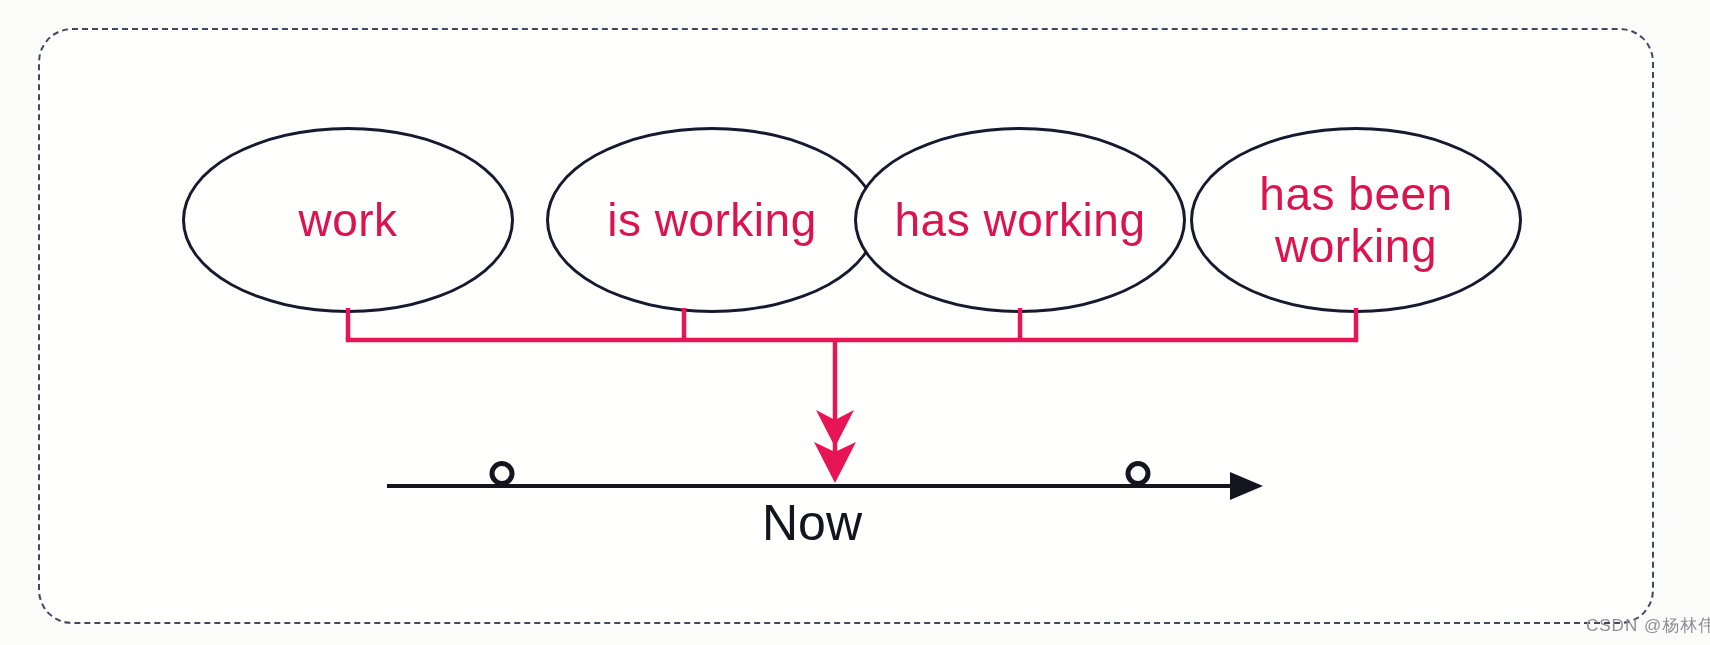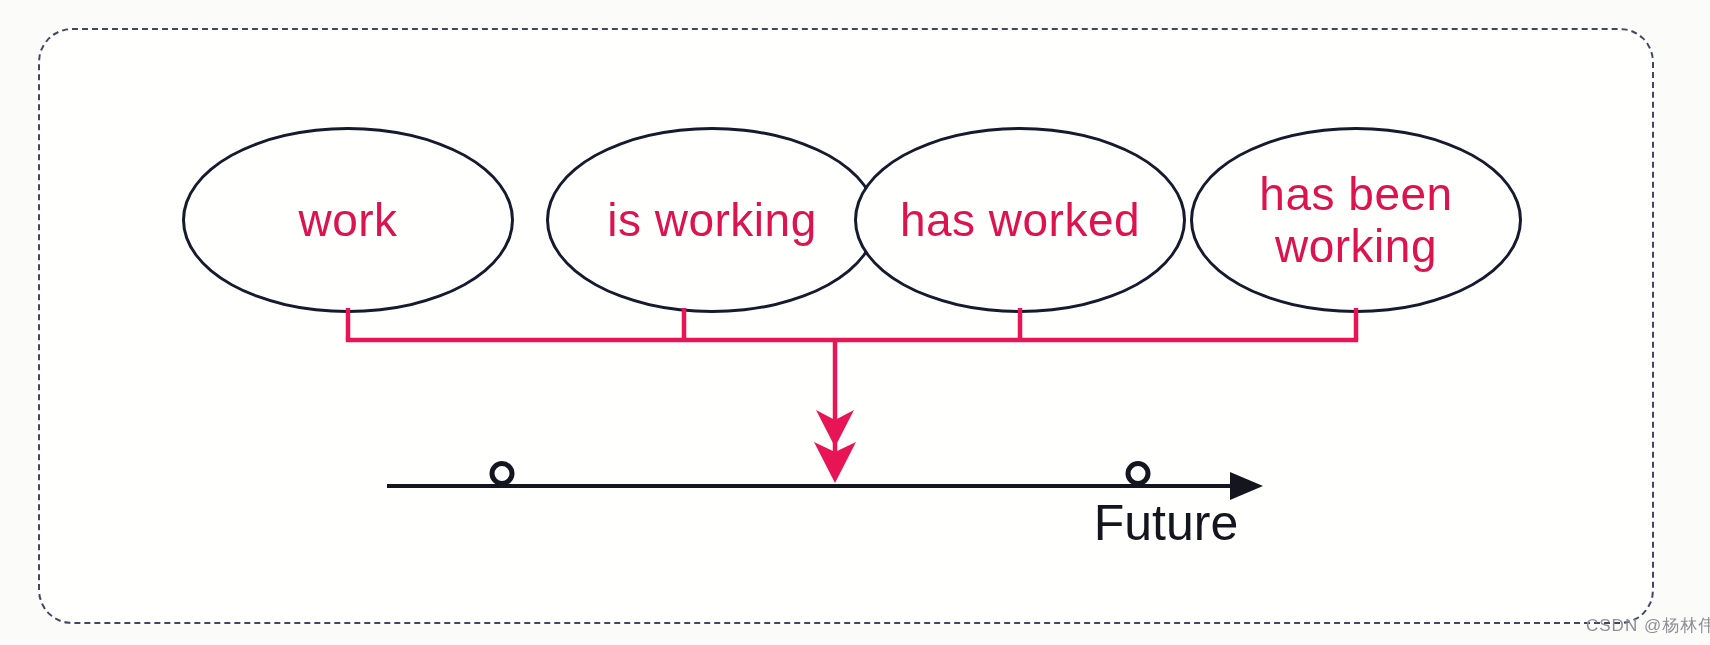--- a/index.html
+++ b/index.html
@@ -69,21 +69,21 @@
 
   <div class="panel"></div>
 
   <div class="bubble" style="left:182px">
     <span class="bubble-label">work</span>
   </div>
   <div class="bubble" style="left:546px">
     <span class="bubble-label">is working</span>
   </div>
   <div class="bubble" style="left:854px">
-    <span class="bubble-label">has worked</span>
+    <span class="bubble-label">has working</span>
   </div>
   <div class="bubble" style="left:1190px">
     <span class="bubble-label">has been working</span>
   </div>
 
   <svg class="connector-svg" viewBox="0 0 1710 645">
     <g stroke="#e81556" stroke-width="4.5" fill="none">
       <line x1="348" y1="308" x2="348" y2="340"></line>
       <line x1="684" y1="308" x2="684" y2="340"></line>
       <line x1="1020" y1="308" x2="1020" y2="340"></line>
@@ -97,17 +97,17 @@
     </g>
   </svg>
 
   <svg class="timeline-svg" viewBox="0 0 1710 645">
     <line x1="387" y1="486" x2="1238" y2="486" stroke="#15151f" stroke-width="4"></line>
     <polygon points="1230,472 1230,500 1263,486" fill="#15151f"></polygon>
     <circle cx="502" cy="473.5" r="10" fill="#fffffe" stroke="#15151f" stroke-width="5"></circle>
     <circle cx="1138" cy="473.5" r="10" fill="#fffffe" stroke="#15151f" stroke-width="5"></circle>
   </svg>
 
-  <div class="tl-label" style="left:1166px">Future</div>
+  <div class="tl-label" style="left:812px">Now</div>
 
   <div class="watermark">CSDN @杨林伟</div>
 
 </div>
 
 </body></html>

